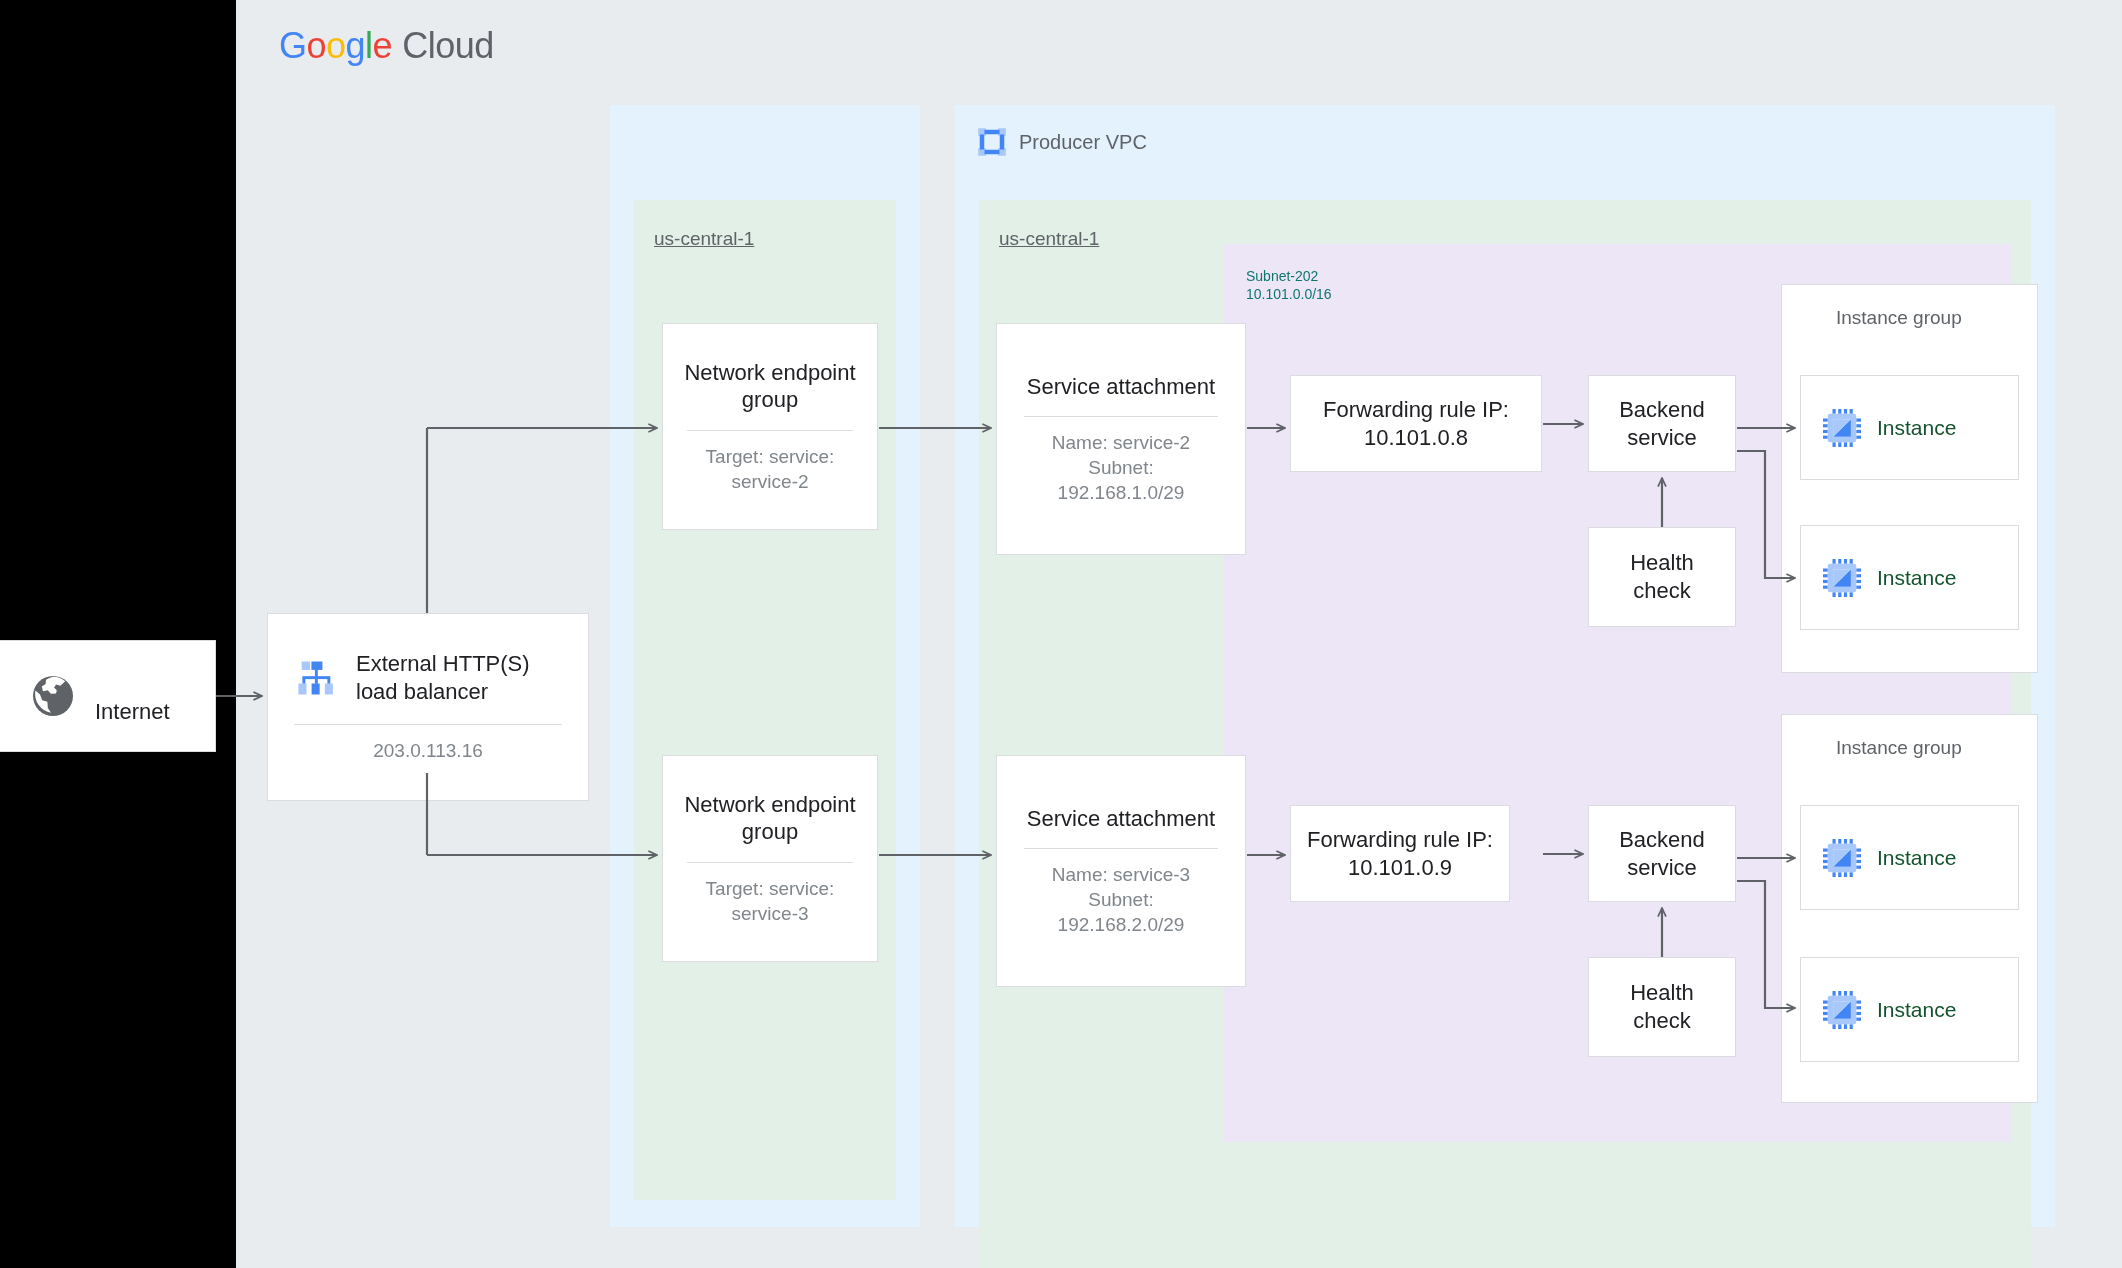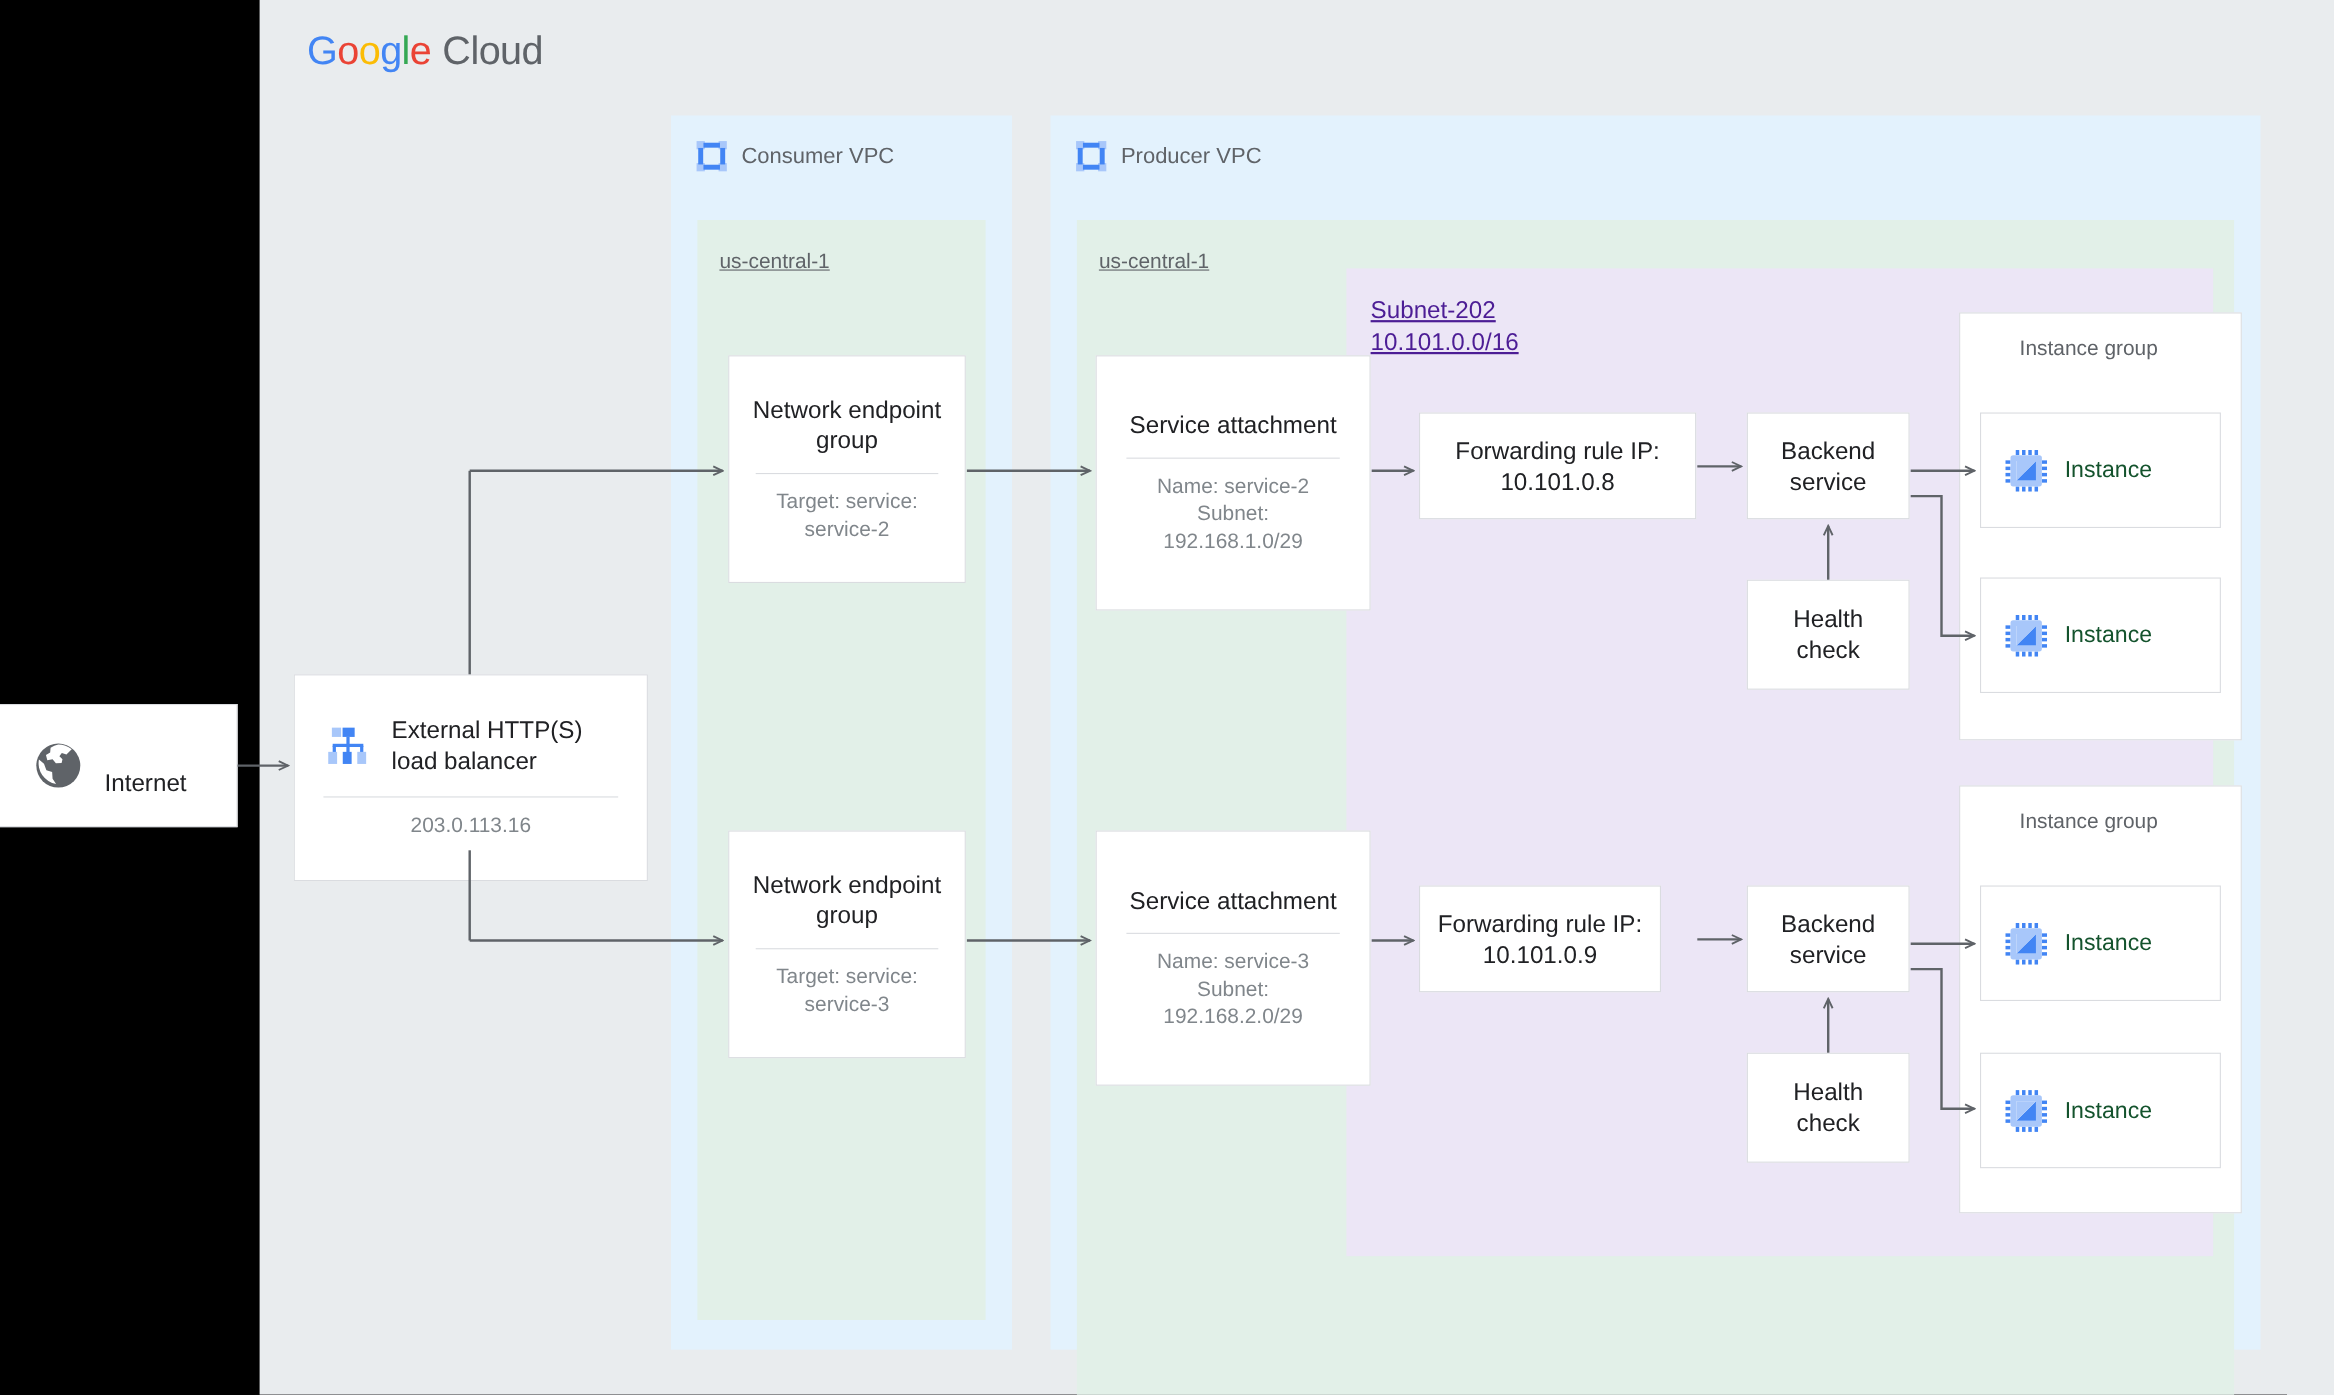--- a/index.html
+++ b/index.html
@@ -44,21 +44,21 @@
   }
   .region-label {
     position: absolute; left: 20px; top: 28px;
     font-size: 19px; color: #5f6368; white-space: nowrap; text-decoration: underline;
   }
   .subnet {
     position: absolute; background: #ece6f6;
   }
   .subnet-label {
     position: absolute; left: 22px; top: 23px;
-    font-size: 22px; color: #4c1d95; line-height: 1.32; white-space: pre-line; text-decoration: underline;
+    font-size: 14px; color: #0f766e; line-height: 1.32; white-space: pre-line;
   }
 
   
   .card {
     position: absolute; background: #ffffff; border: 1px solid #dadce0;
     display: flex; flex-direction: column; align-items: center;
     justify-content: center;
   }
   .card-title {
     font-size: 22px; color: #202124; text-align: center; line-height: 1.26;
@@ -107,33 +107,20 @@
 
 <div id="stage">
 
   <div id="gcp-panel"></div>
 
   <div id="logo">
     <span class="g1">G</span><span class="o1">o</span><span class="o2">o</span><span class="g2">g</span><span class="l">l</span><span class="e">e</span><span class="cloud">Cloud</span>
   </div>
 
   <div class="vpc" style="left:610px; top:105px; width:310px; height:1122px;">
-    <div class="vpc-header">
-      <svg class="icon" width="30" height="30" viewBox="0 0 24 24">
-        <rect x="1" y="1" width="6" height="6" fill="#a8c7fa"></rect>
-        <rect x="17" y="1" width="6" height="6" fill="#a8c7fa"></rect>
-        <rect x="1" y="17" width="6" height="6" fill="#a8c7fa"></rect>
-        <rect x="17" y="17" width="6" height="6" fill="#a8c7fa"></rect>
-        <rect x="6" y="2.2" width="12" height="3.6" fill="#4285f4"></rect>
-        <rect x="6" y="18.2" width="12" height="3.6" fill="#4285f4"></rect>
-        <rect x="2.2" y="6" width="3.6" height="12" fill="#4285f4"></rect>
-        <rect x="18.2" y="6" width="3.6" height="12" fill="#4285f4"></rect>
-      </svg>
-      <span class="vpc-title">Consumer VPC</span>
-    </div>
 
     <div class="region" style="left:24px; top:95px; width:262px; height:1000px;">
       <span class="region-label">us-central-1</span>
     </div>
   </div>
 
   <div class="card" style="left:662px; top:323px; width:216px; height:207px;">
     <div class="card-title">Network
 endpoint group</div>
     <div class="card-sep"></div>

